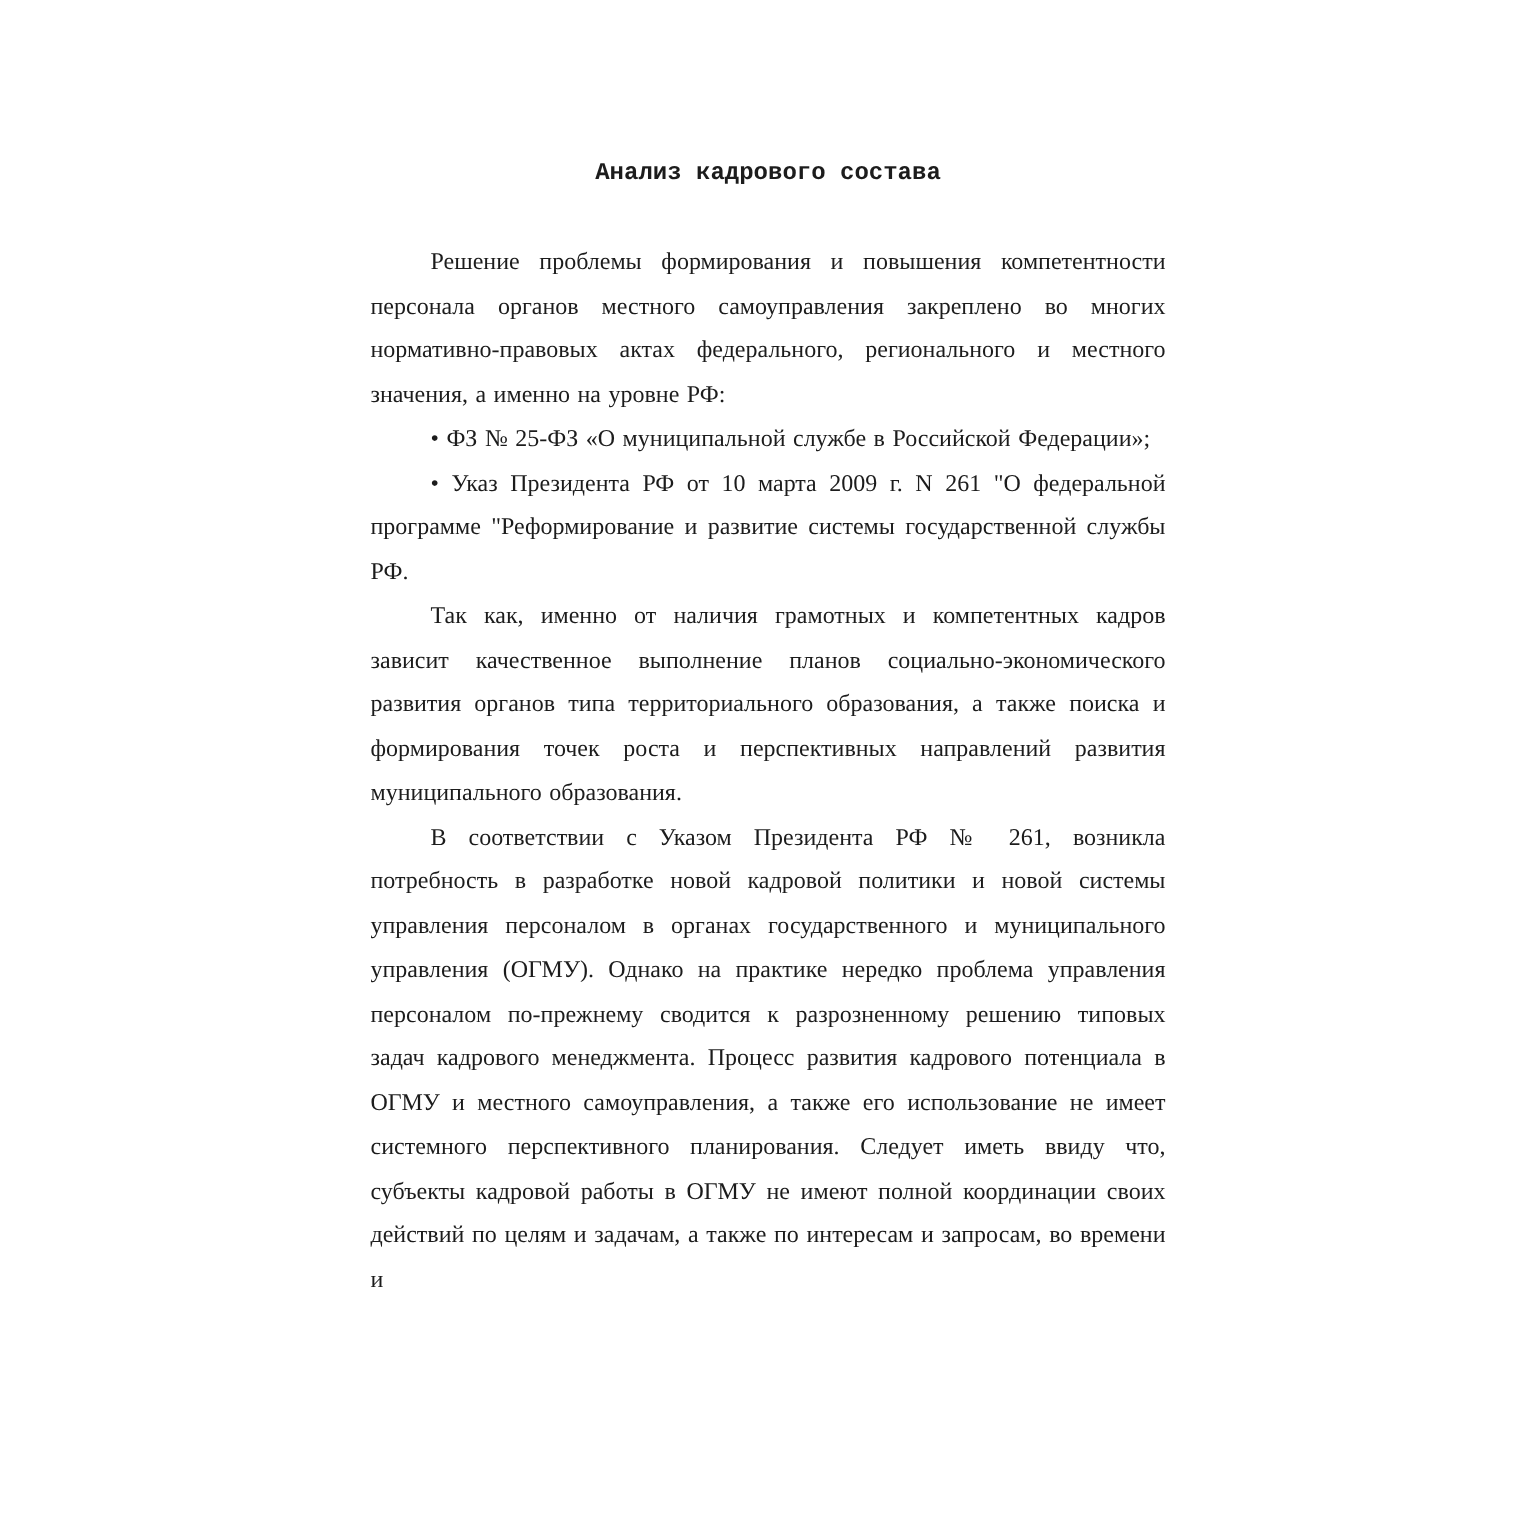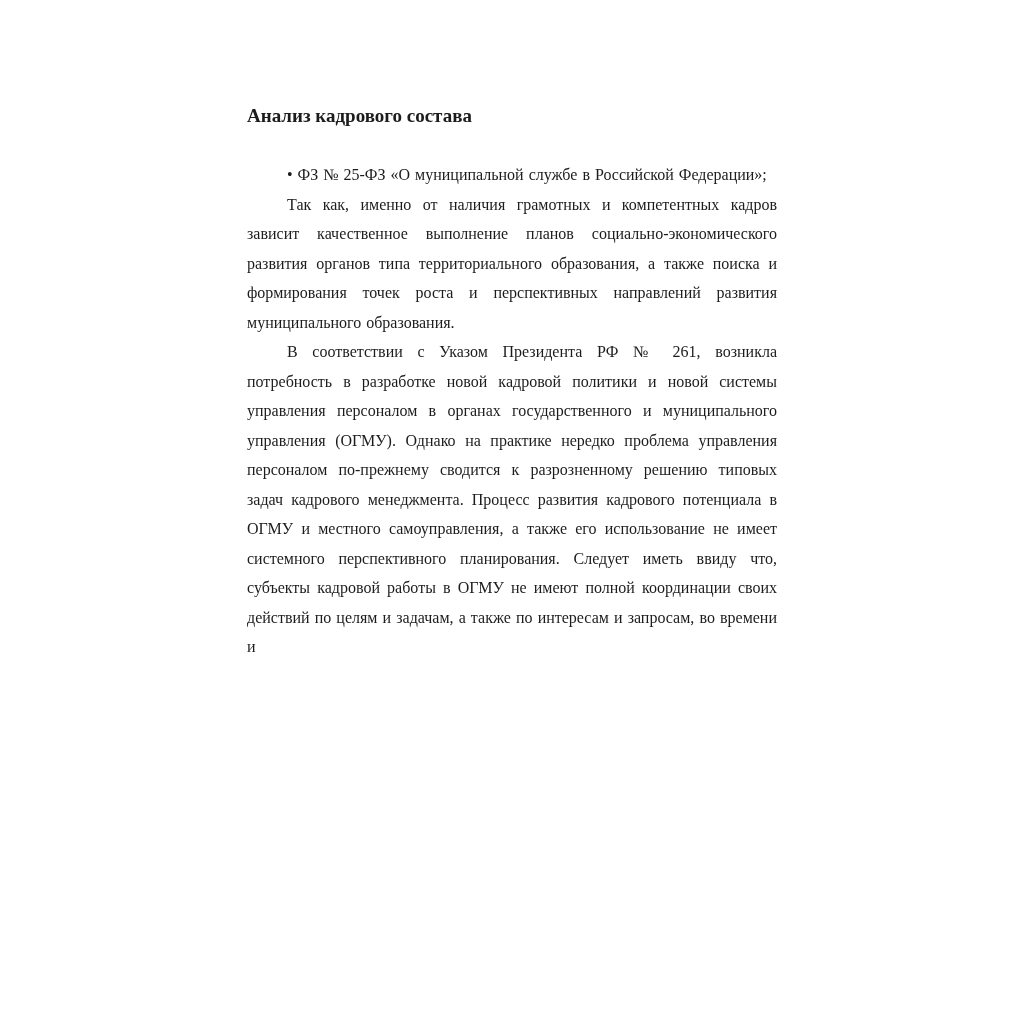--- a/index.html
+++ b/index.html
@@ -23,42 +23,45 @@
     box-sizing: border-box;
     padding: 101px 247px 0 247px;
     background: #ffffff;
     color: #1c1c1c;
     font-family: "Liberation Serif", "DejaVu Serif", serif;
     font-size: 16px;
     line-height: 29.5px;
   }
   .doc-title {
     margin: 0 0 29.5px 0;
-    font-size: 19px;
+    font-size: 16px;
     font-weight: bold;
-    text-align: left;
+    text-align: center;
     line-height: 29.5px;
+    font-family: Liberation Mono, monospace;
   }
   .doc-body {
     text-align: justify;
   }
   .para {
     margin: 0;
     text-indent: 40px;
     text-align: justify;
     hyphens: none;
     -webkit-hyphens: none;
     word-spacing: 1px;
   }
 </style>
 </head>
 <body>
 
 <div class="canvas">
   <div class="page">
     <h1 class="doc-title">Анализ кадрового состава</h1>
     <div class="doc-body">
+        <p class="para">Решение проблемы формирования и повышения компетентности персонала органов местного самоуправления закреплено во многих нормативно-правовых актах федерального, регионального и местного значения, а именно на уровне РФ:</p>
         <p class="para">• ФЗ № 25-ФЗ «О муниципальной службе в Российской Федерации»;</p>
+        <p class="para">• Указ Президента РФ от 10 марта 2009 г. N 261 "О федеральной программе "Реформирование и развитие системы государственной службы РФ.</p>
         <p class="para">Так как, именно от наличия грамотных и компетентных кадров зависит качественное выполнение планов социально-экономического развития органов типа территориального образования, а также поиска и формирования точек роста и перспективных направлений развития муниципального образования.</p>
         <p class="para">В соответствии с Указом Президента РФ № 261, возникла потребность в разработке новой кадровой политики и новой системы управления персоналом в органах государственного и муниципального управления (ОГМУ). Однако на практике нередко проблема управления персоналом по-прежнему сводится к разрозненному решению типовых задач кадрового менеджмента. Процесс развития кадрового потенциала в ОГМУ и местного самоуправления, а также его использование не имеет системного перспективного планирования. Следует иметь ввиду что, субъекты кадровой работы в ОГМУ не имеют полной координации своих действий по целям и задачам, а также по интересам и запросам, во времени и</p>
       </div>
   </div>
 </div>
 
 </body></html>

